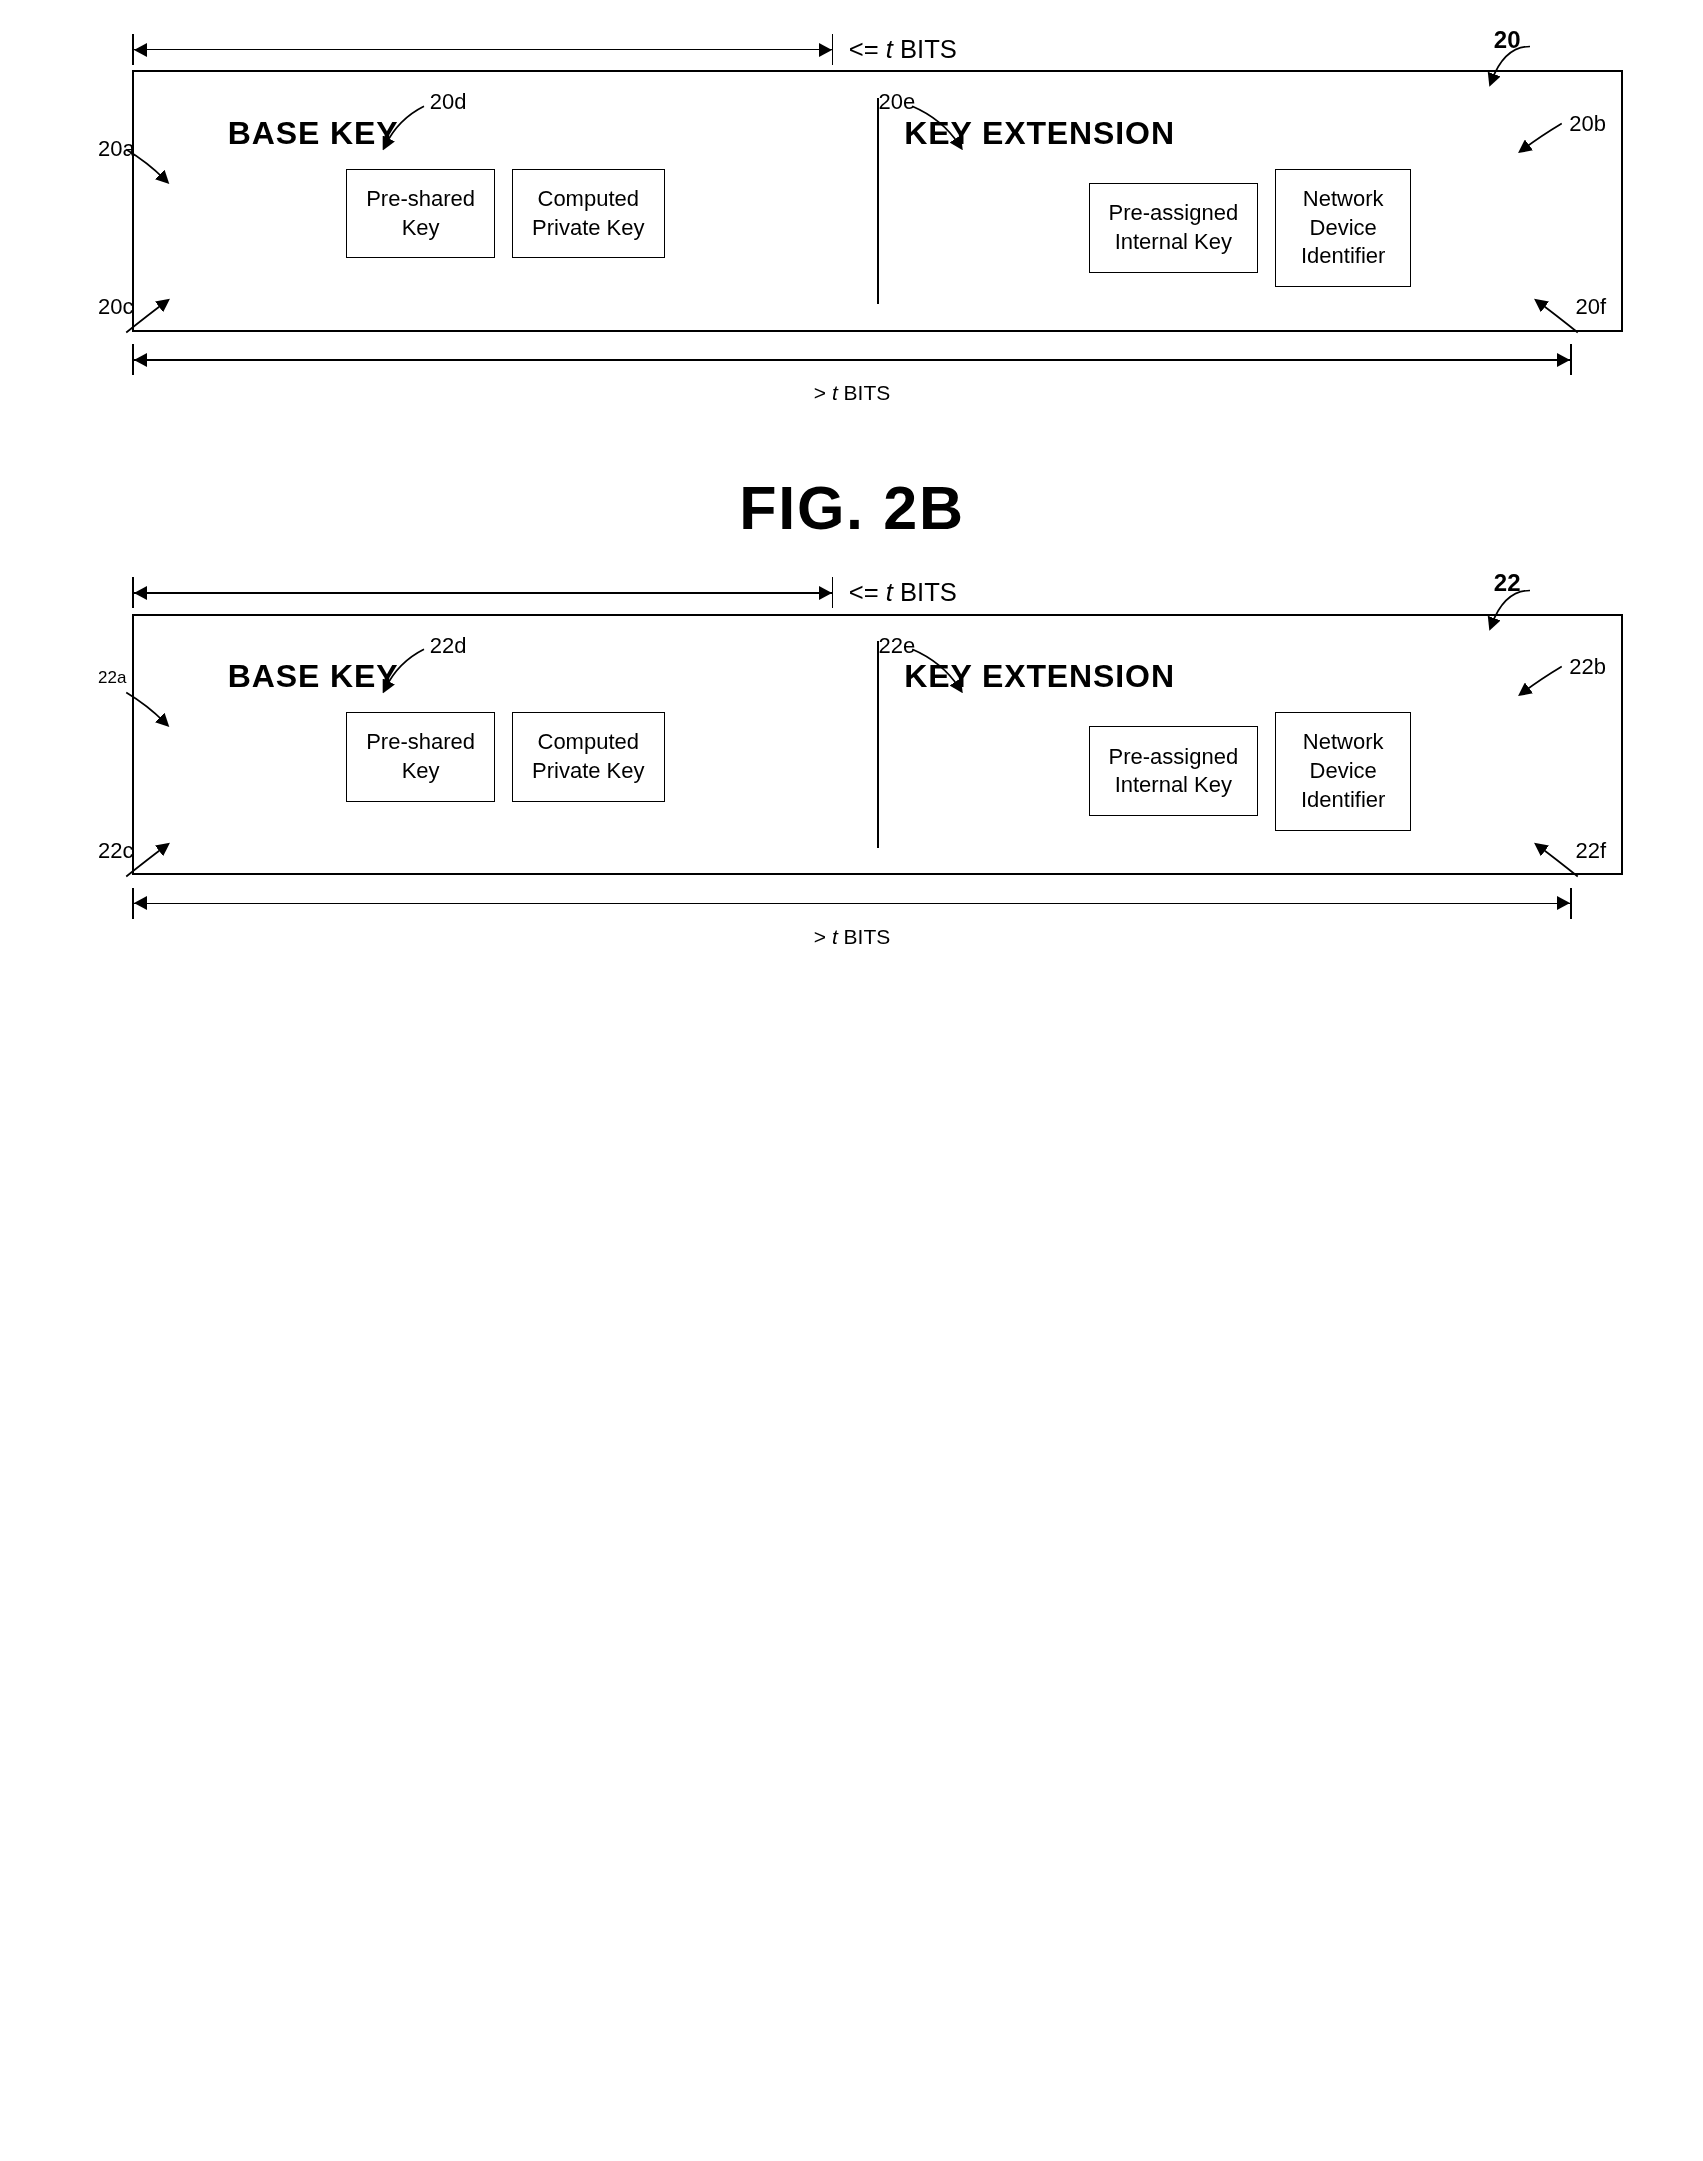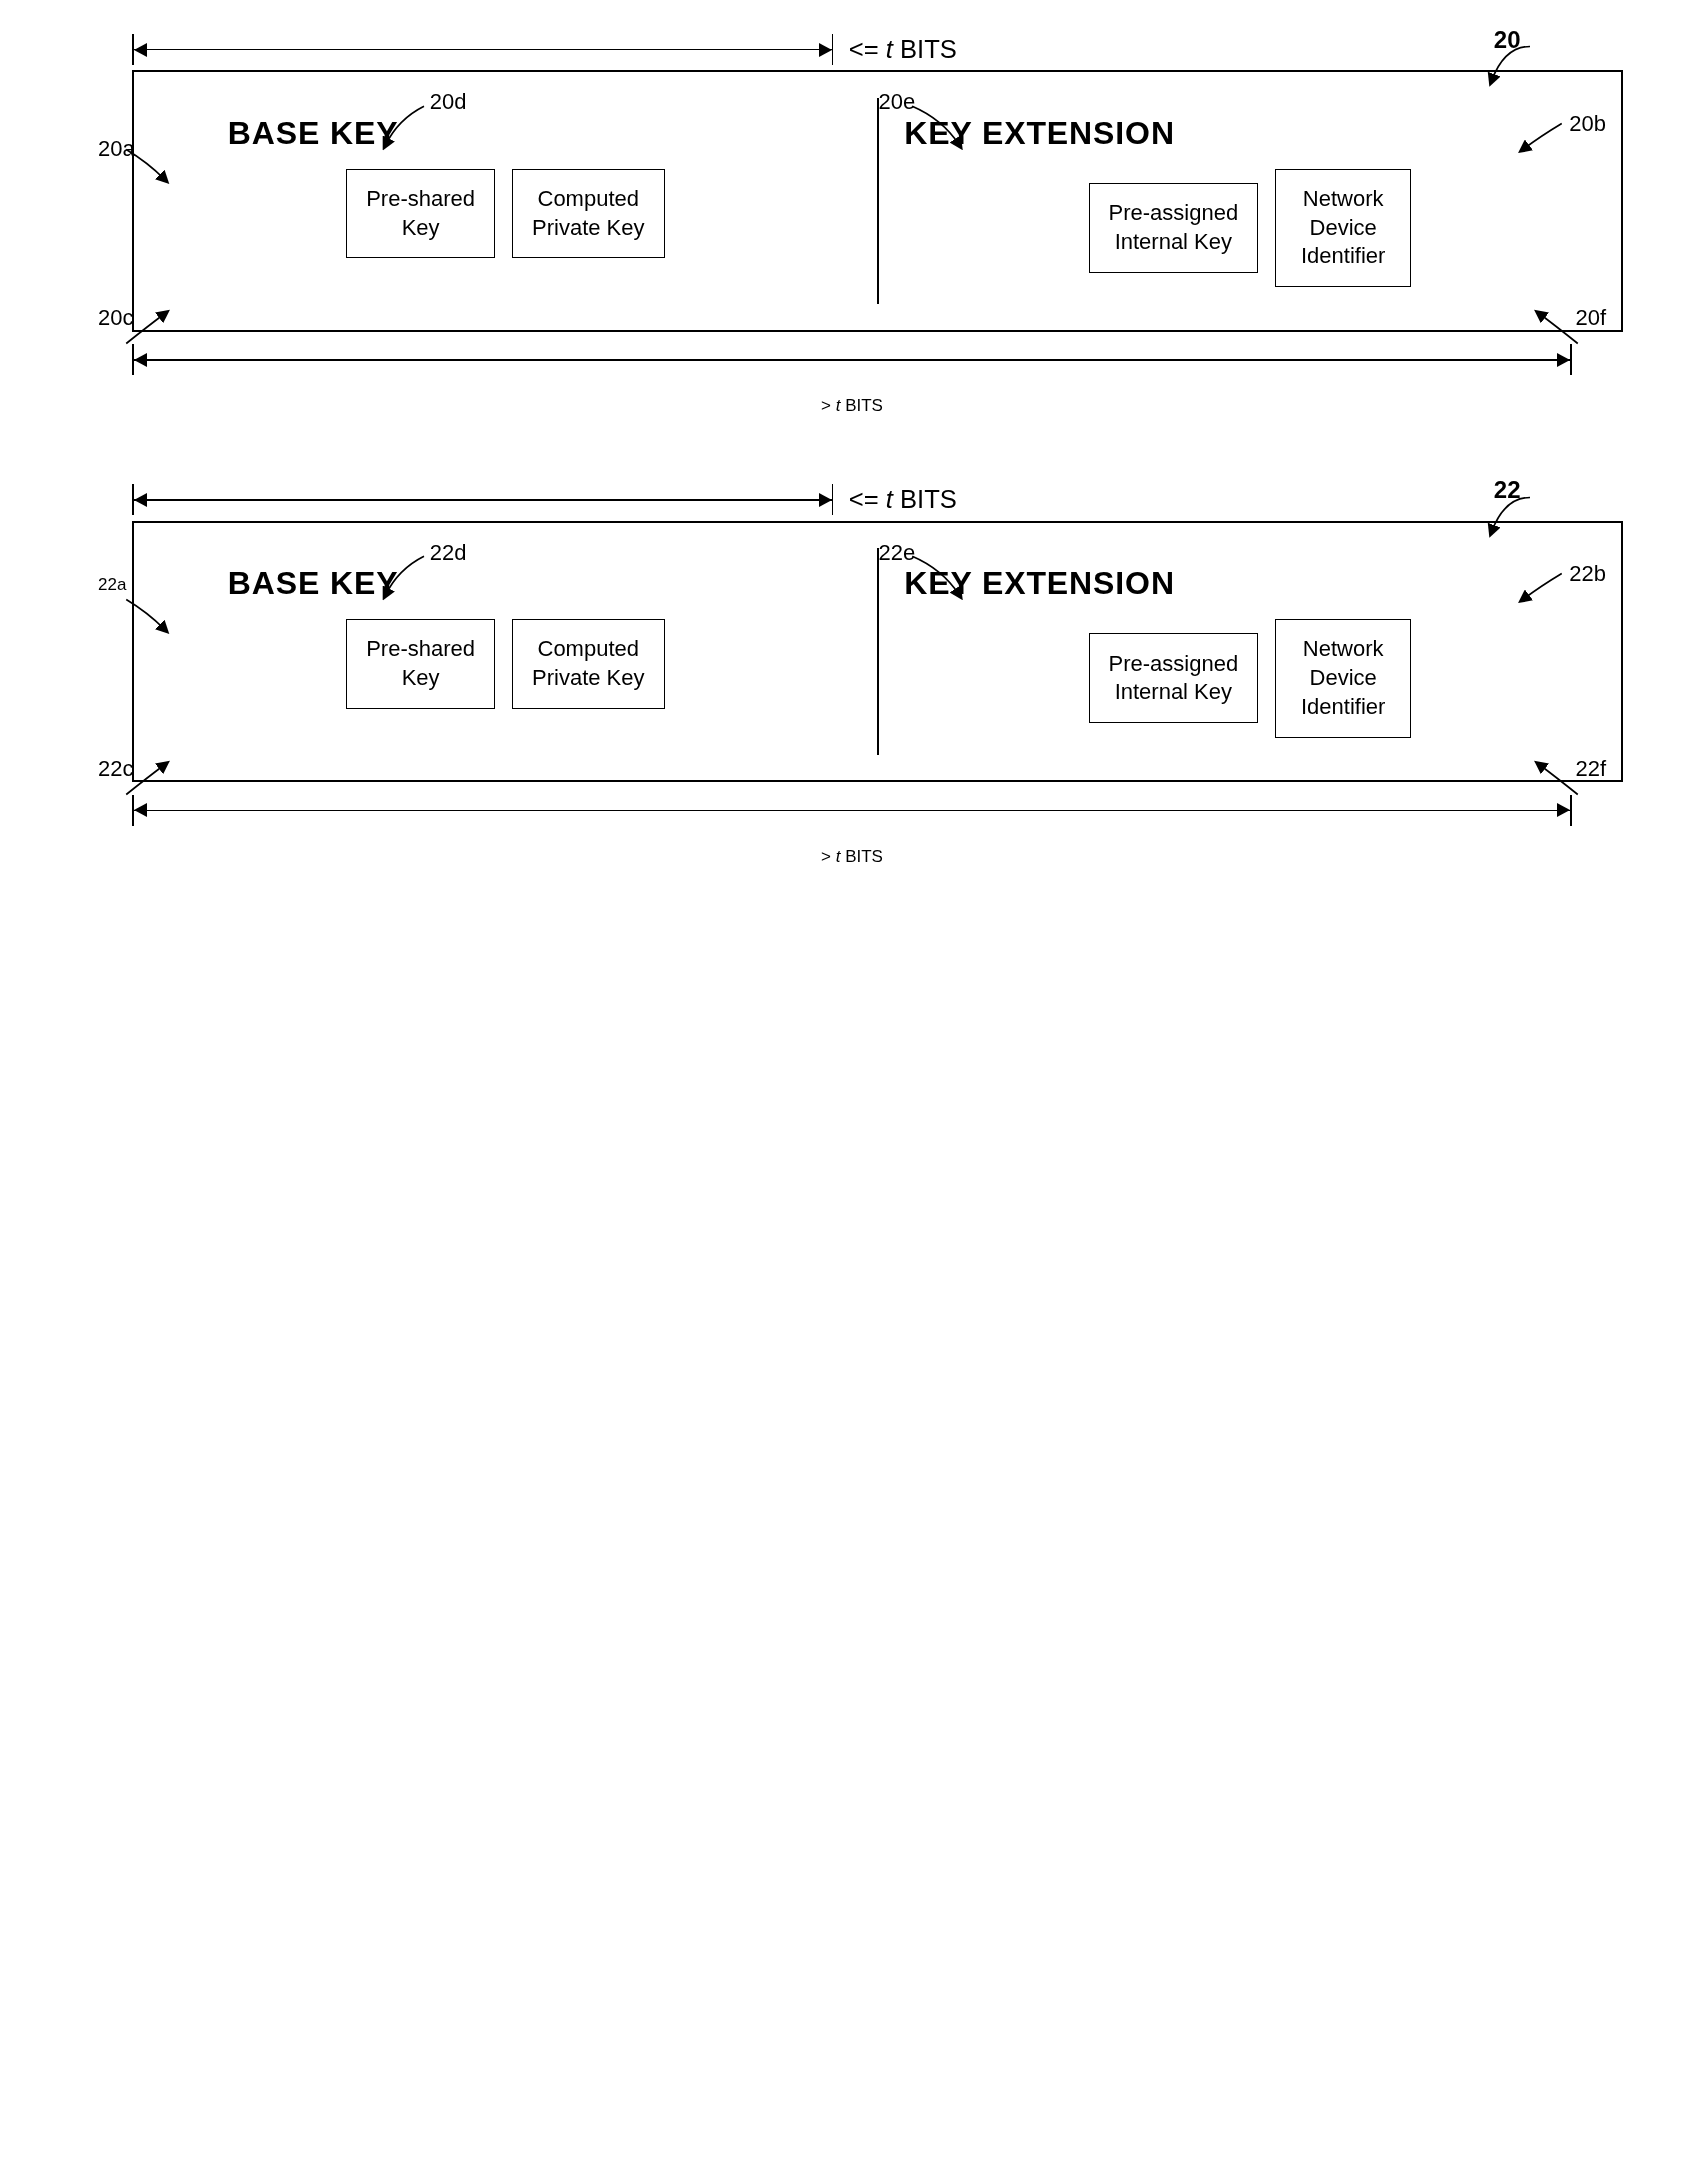--- a/index.html
+++ b/index.html
@@ -87,22 +87,22 @@
       right: 0;
       top: 50%;
       transform: translateY(-50%);
       width: 0; height: 0;
       border-top: 7.7px solid transparent;
       border-bottom: 7.7px solid transparent;
       border-left: 13.6px solid #000;
     }
     .arrow-text-center {
       text-align: center;
-      font-size: 17px;
-      margin-top: 15px;
+      font-size: 21px;
+      margin-top: 0;
     }
     .fig-wrapper {
       position: relative;
       width: 1491px;
       margin: 0 auto;
     }
   </style>
 </head>
 <body>
 
@@ -228,20 +228,21 @@
       </div>
       <div class="arrow-text-center">
         &gt; <em>t</em> BITS
       </div>
     </div>
 
   </div>
 </div>
 
 <div class="figure-container">
+  <div class="figure-title">FIG. 2B</div>
 
   <div class="fig-wrapper">
 
     <div style="position:absolute; top:-8.5px; right: 77px; font-size:24px; font-weight:bold;">22</div>
     <svg style="position:absolute; top:4.3px; right:51px; width:68px; height:68px;" viewBox="0 0 80 80" width="68" height="68">
       <path d="M60,10 Q30,10 15,50" stroke="#000" stroke-width="2" fill="none" marker-end="url(#arrow22)"></path>
       <defs>
         <marker id="arrow22" markerWidth="8" markerHeight="8" refX="4" refY="4" orient="auto">
           <path d="M0,0 L8,4 L0,8 Z" fill="#000"></path>
         </marker>

